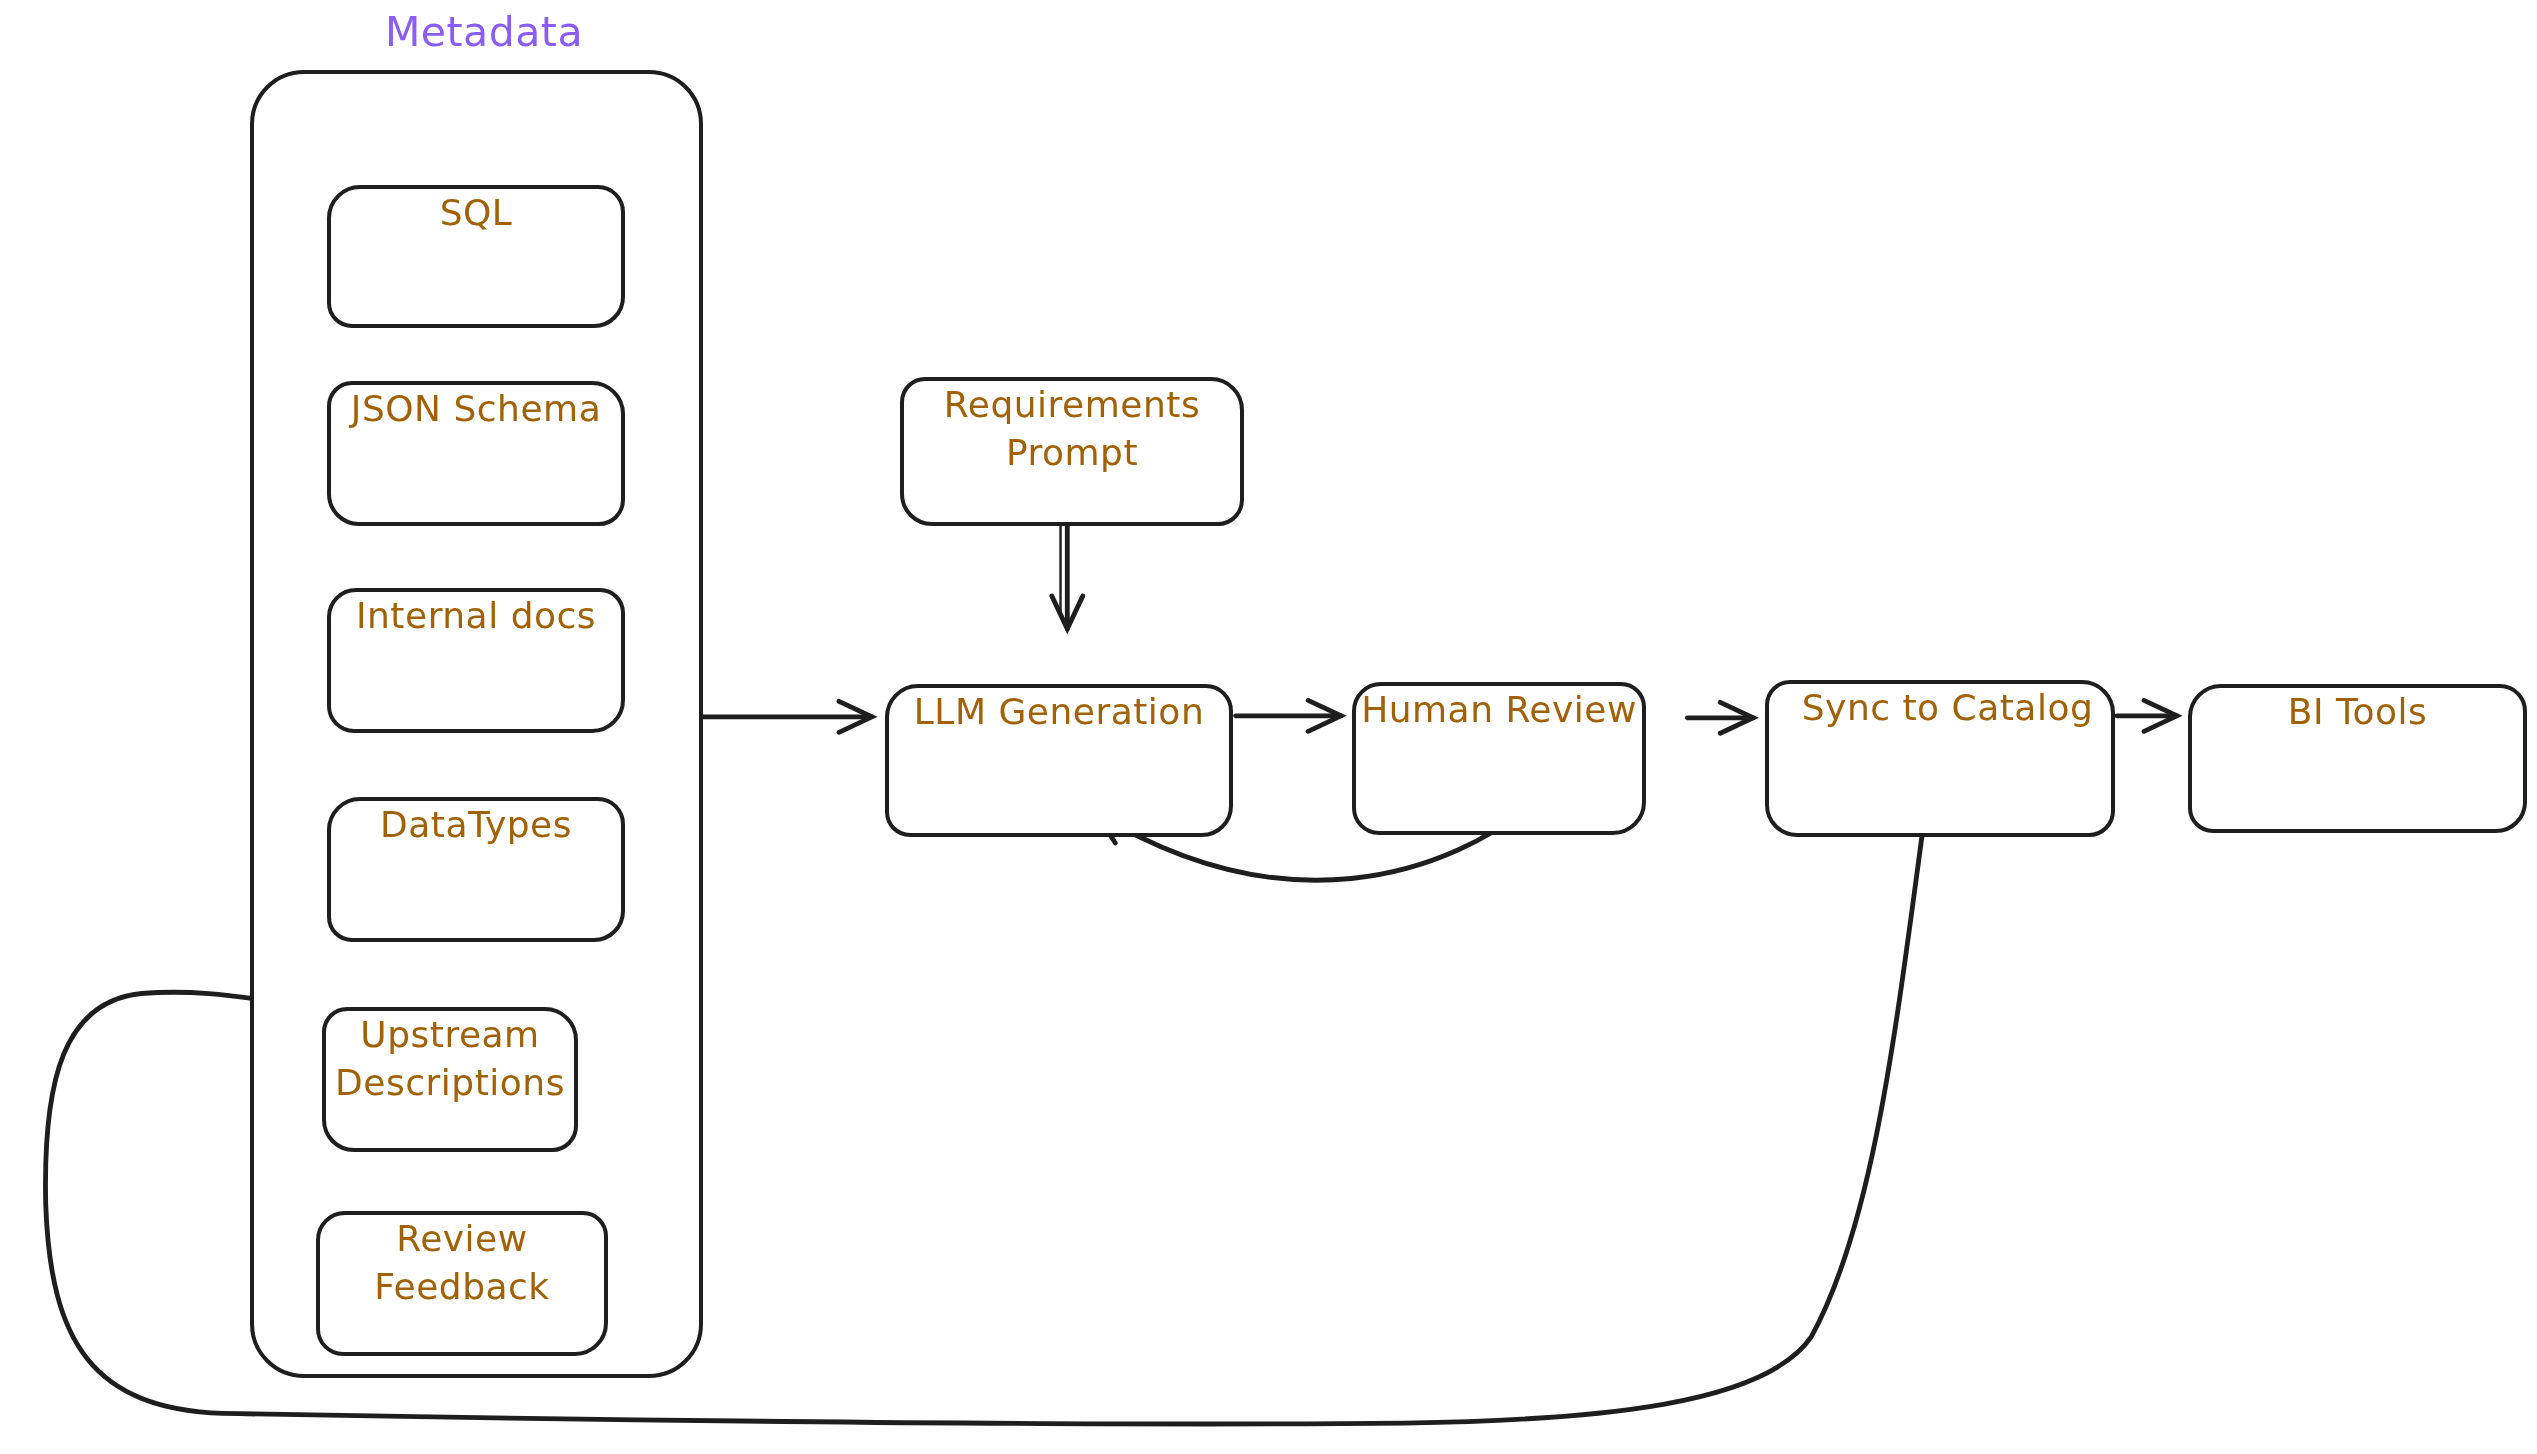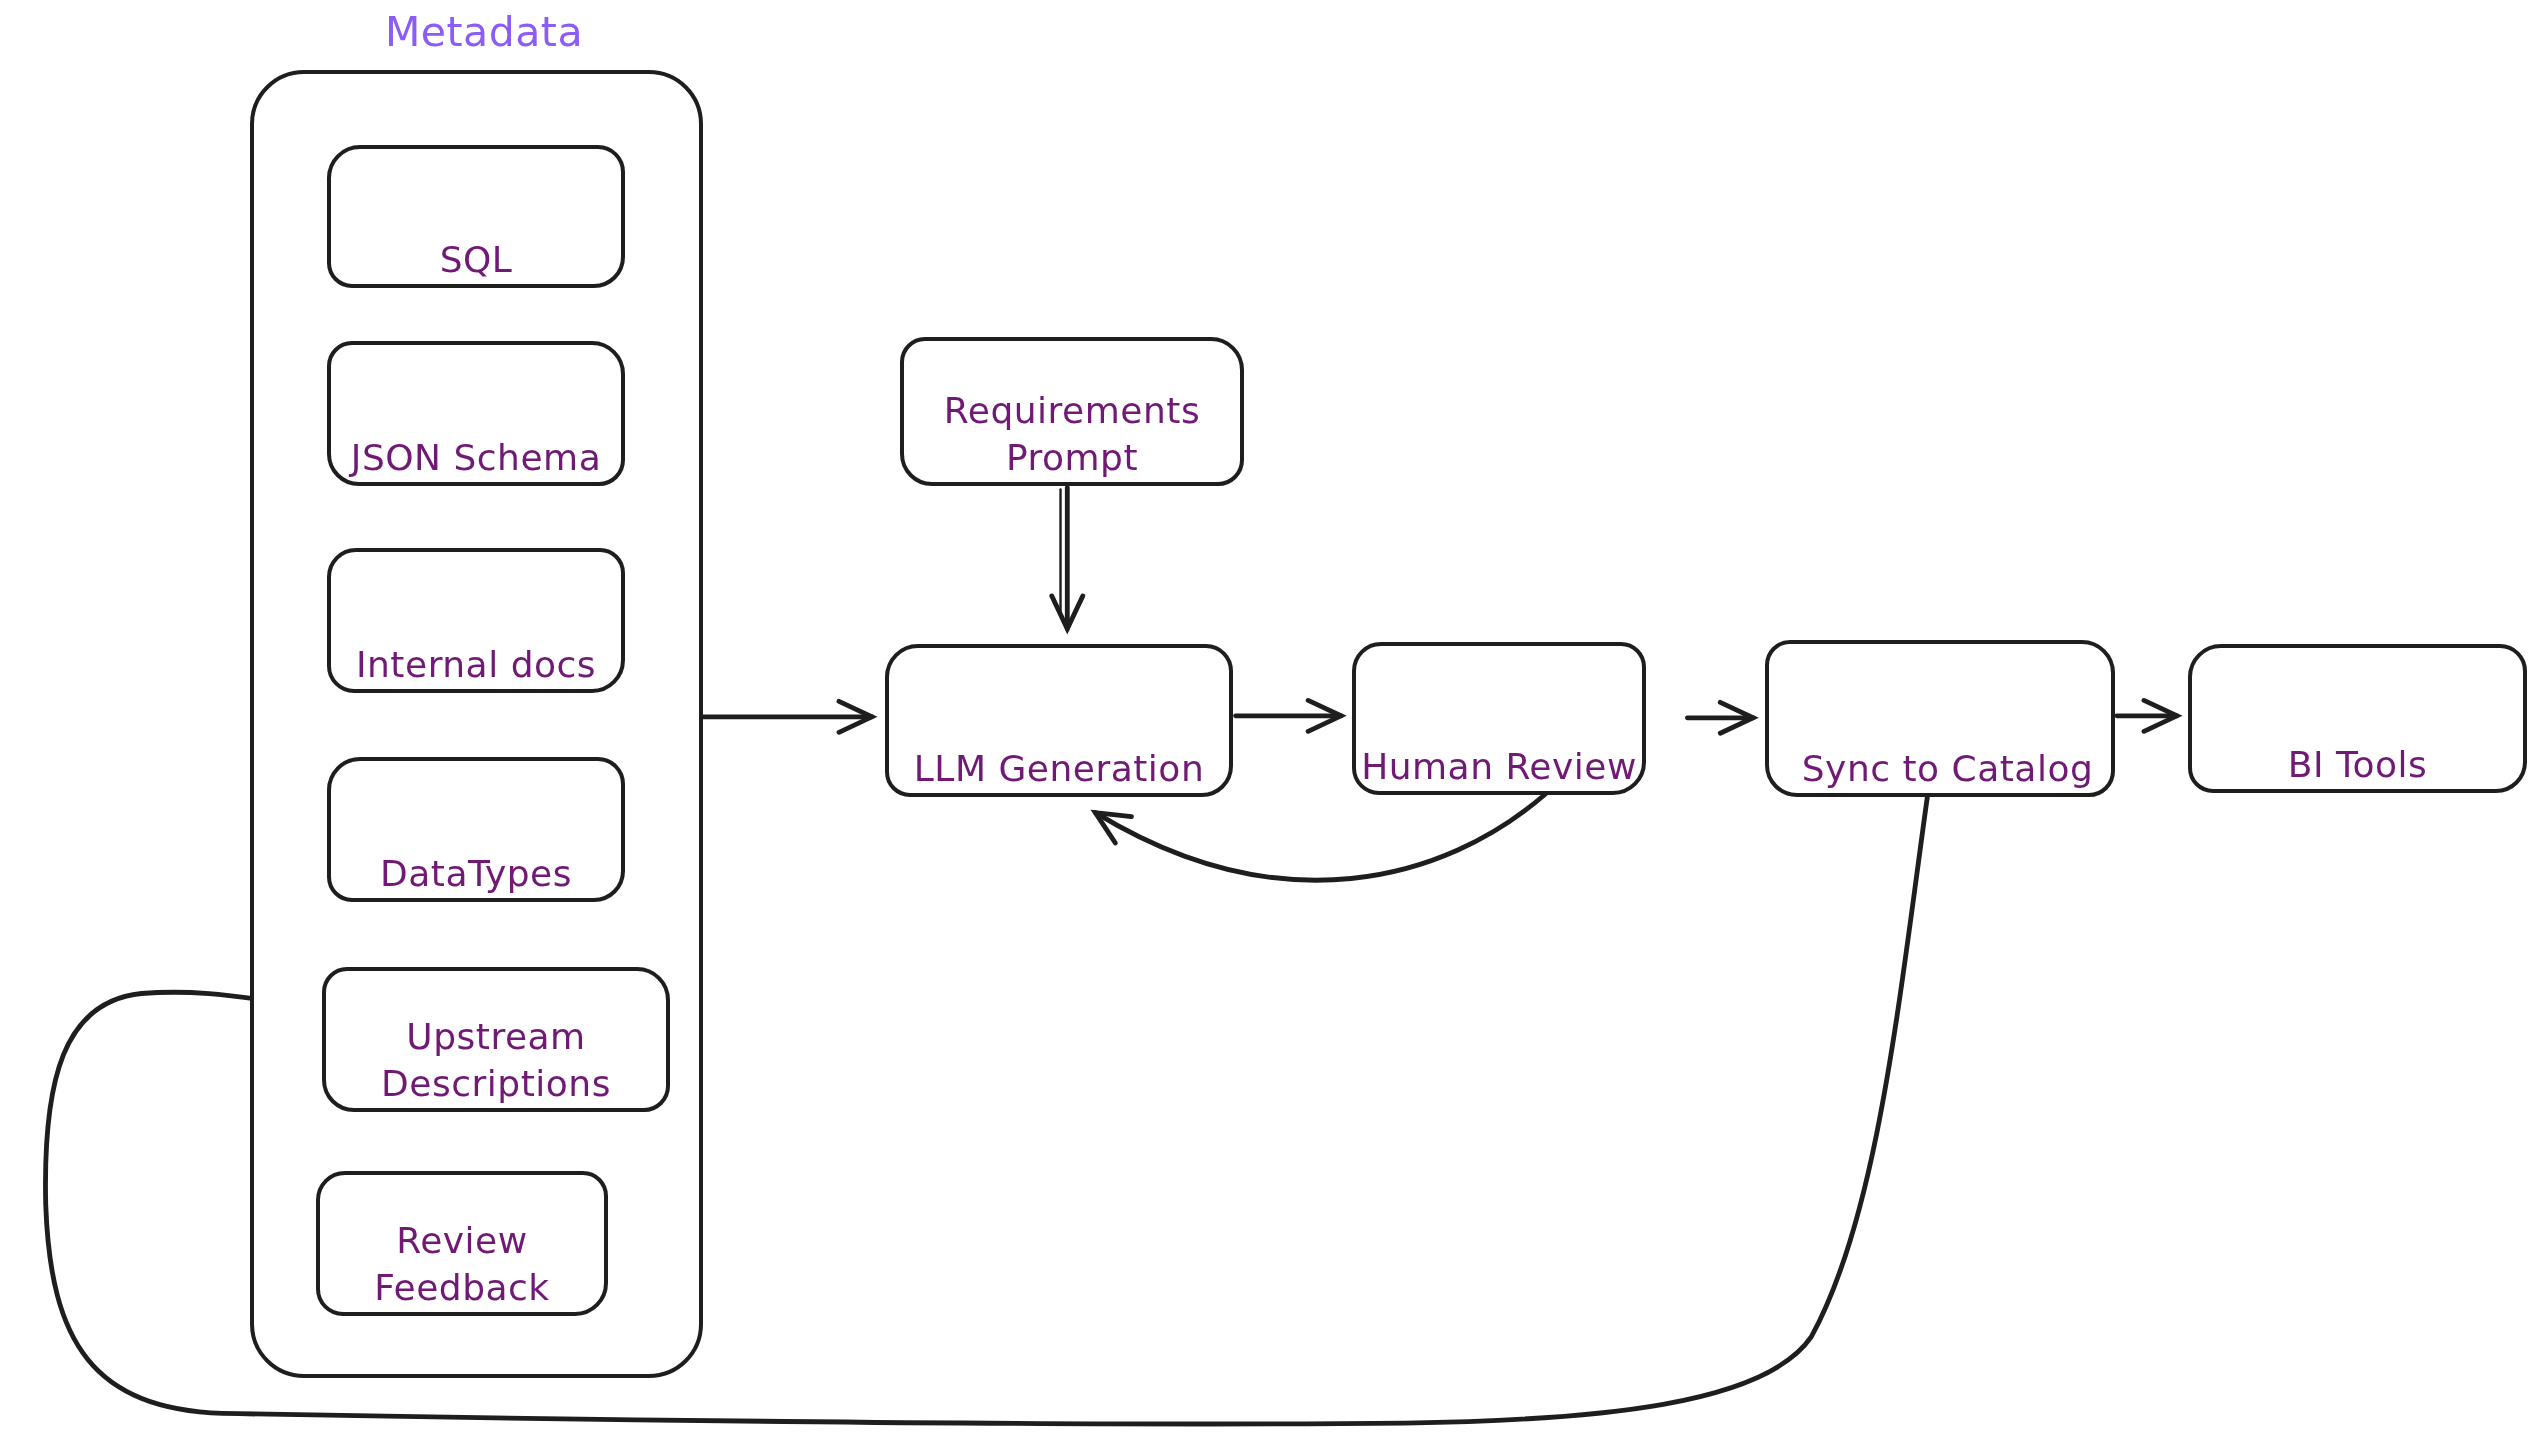--- a/index.html
+++ b/index.html
@@ -26,27 +26,28 @@
   }
   .edges path { fill: none; stroke: #1e1e1e; stroke-width: 5; stroke-linecap: round; }
   .edges path.ghost { stroke-width: 2.5; }
   .node {
     position: absolute;
     box-sizing: border-box;
     border: 4.8px solid #1e1e1e;
     border-radius: 29px;
     background: #ffffff;
     display: flex;
-    align-items: flex-end;
+    align-items: flex-start;
     justify-content: center;
     text-align: center;
     font-size: 36px;
     line-height: 1.32;
-    color: #701a75;
+    color: #a16207;
     letter-spacing: 0.5px;
+    margin-top: 40px;
   }
   .node .lbl span { display: block; }
   .group-box {
     position: absolute;
     box-sizing: border-box;
     border: 4.8px solid #1e1e1e;
     border-radius: 54px;
     background: #ffffff;
   }
   .group-title {
@@ -100,21 +101,21 @@
   </div>
 
   <div class="node r-c" style="left:327px; top:548px; width:298px; height:145px;">
     <span class="lbl">Internal docs</span>
   </div>
 
   <div class="node r-a" style="left:327px; top:757px; width:298px; height:145px;">
     <span class="lbl">DataTypes</span>
   </div>
 
-  <div class="node r-b" style="left:322px; top:967px; width:348px; height:145px;">
+  <div class="node r-b" style="left:322px; top:967px; width:256px; height:145px;">
     <span class="lbl">
       <span>Upstream</span>
       <span>Descriptions</span>
     </span>
   </div>
 
   <div class="node r-c" style="left:316px; top:1171px; width:292px; height:145px;">
     <span class="lbl">
       <span>Review</span>
       <span>Feedback</span>

